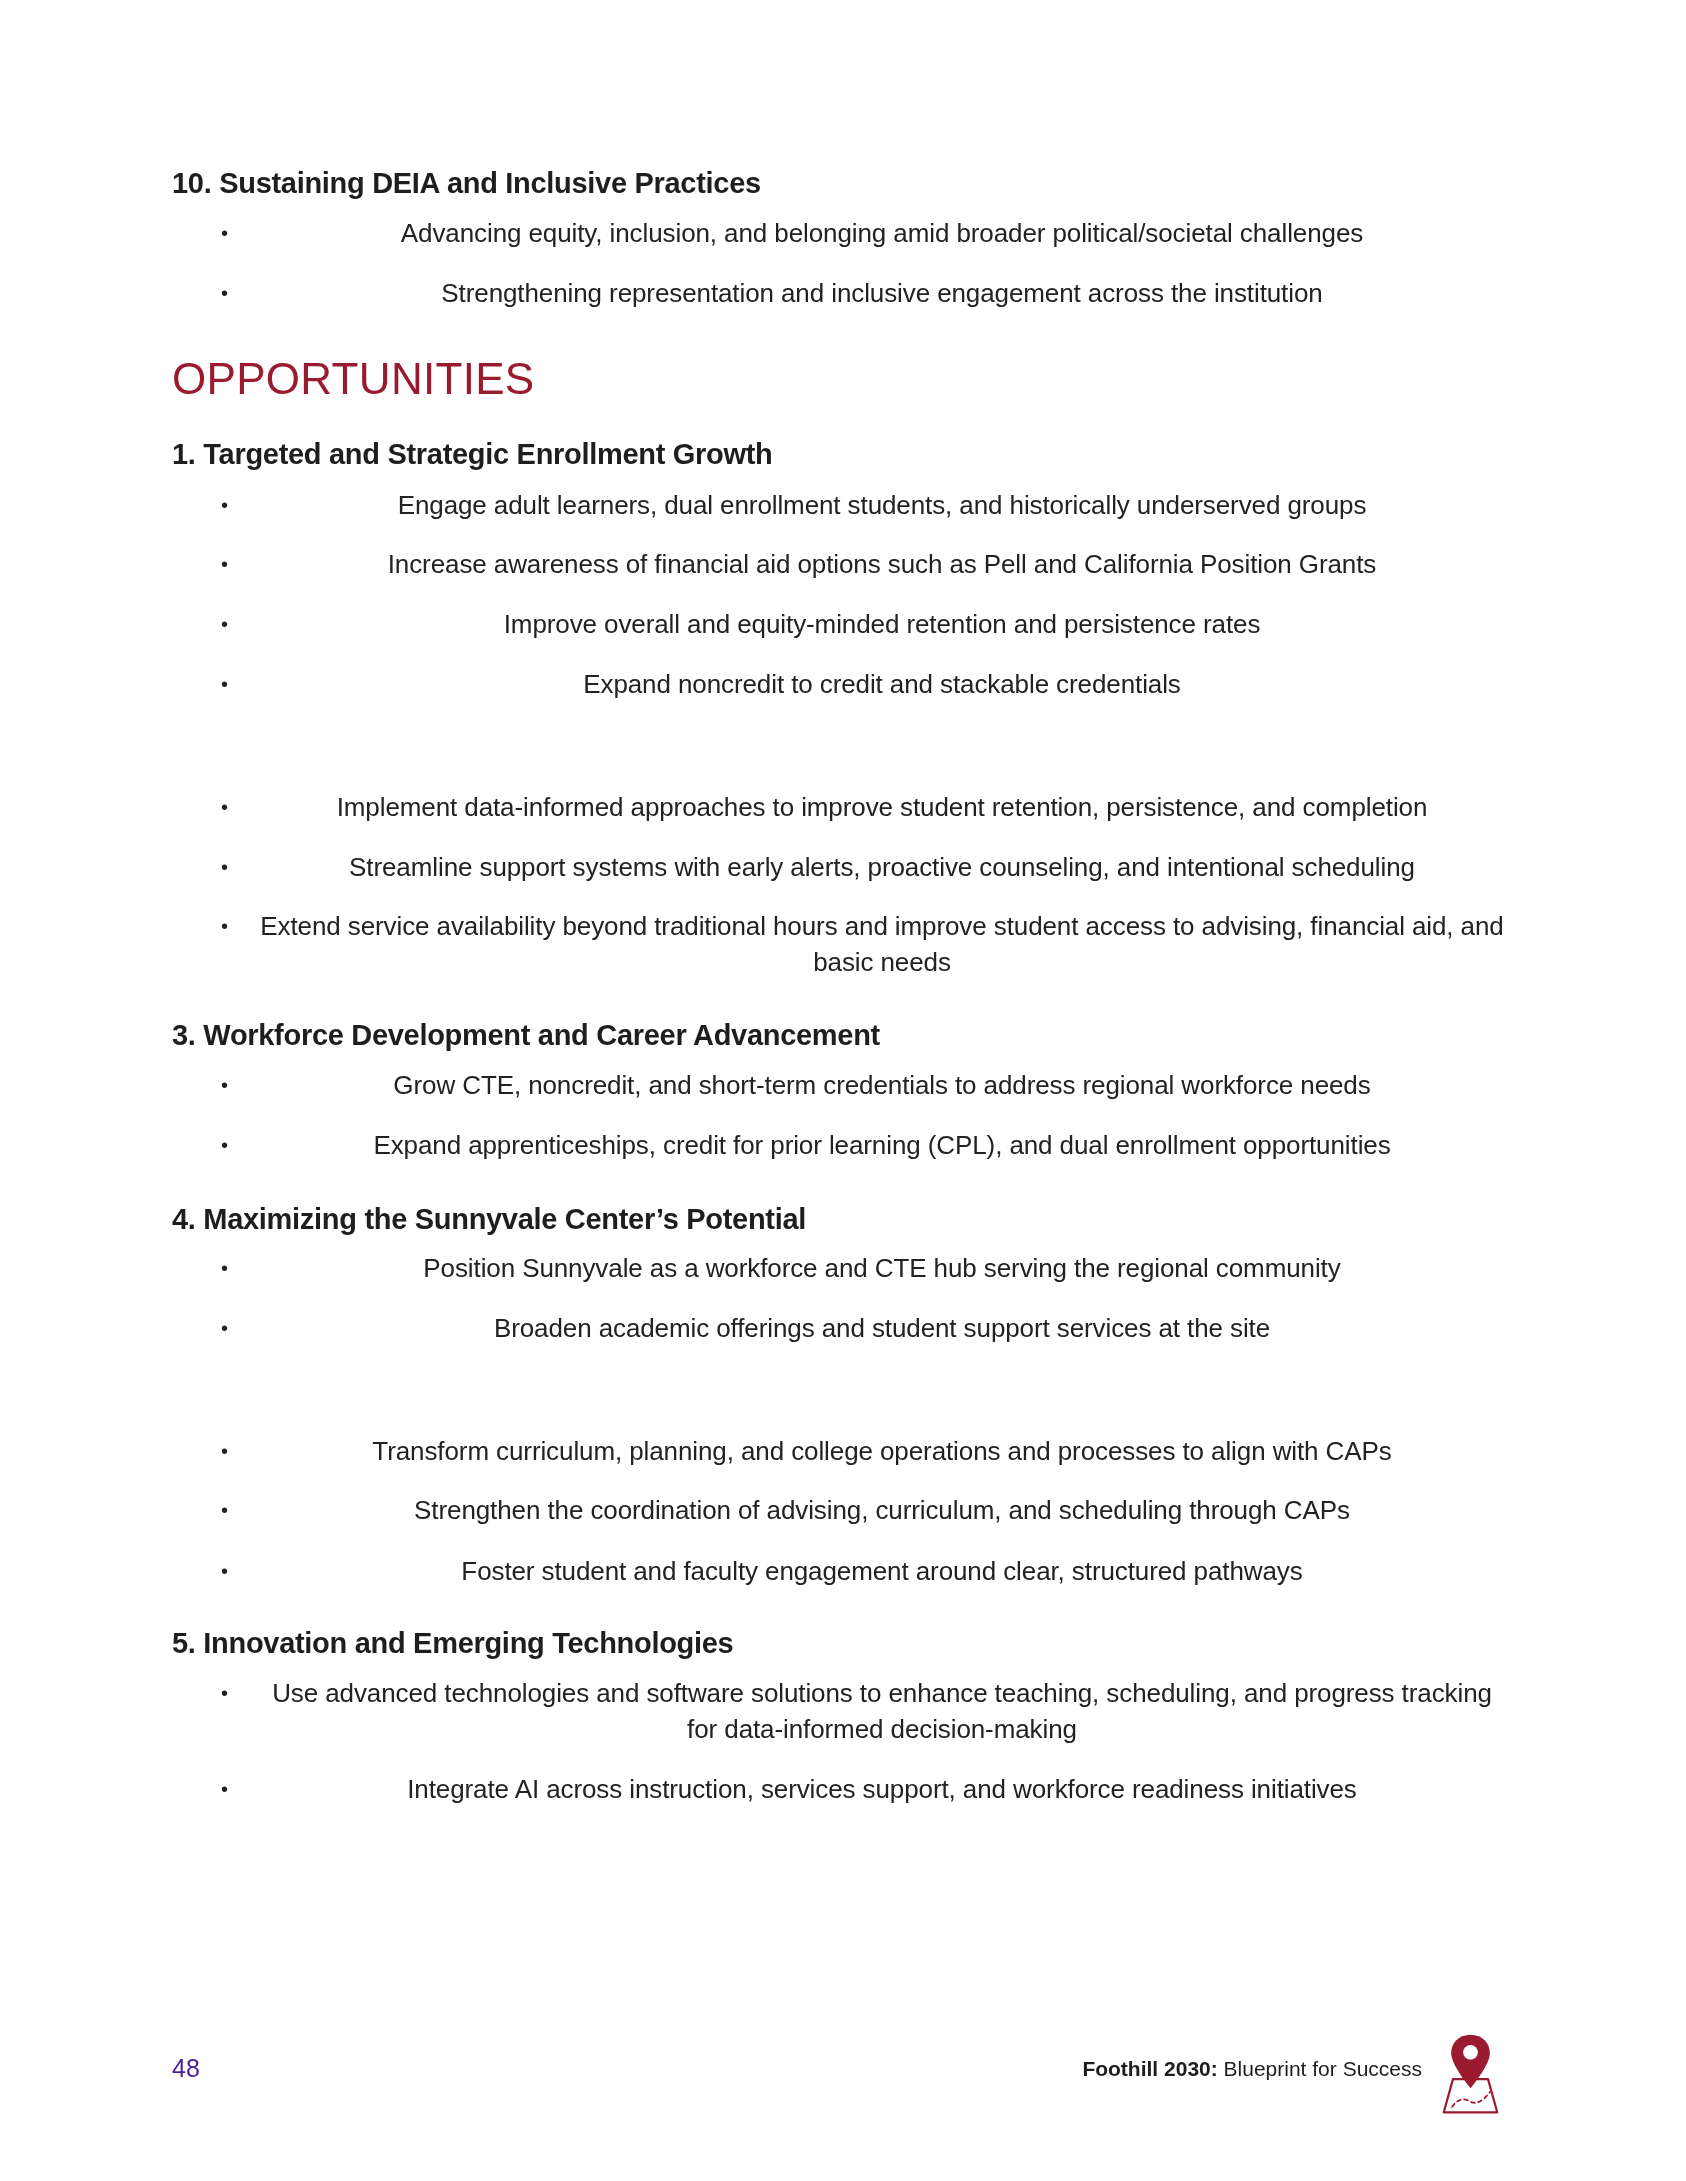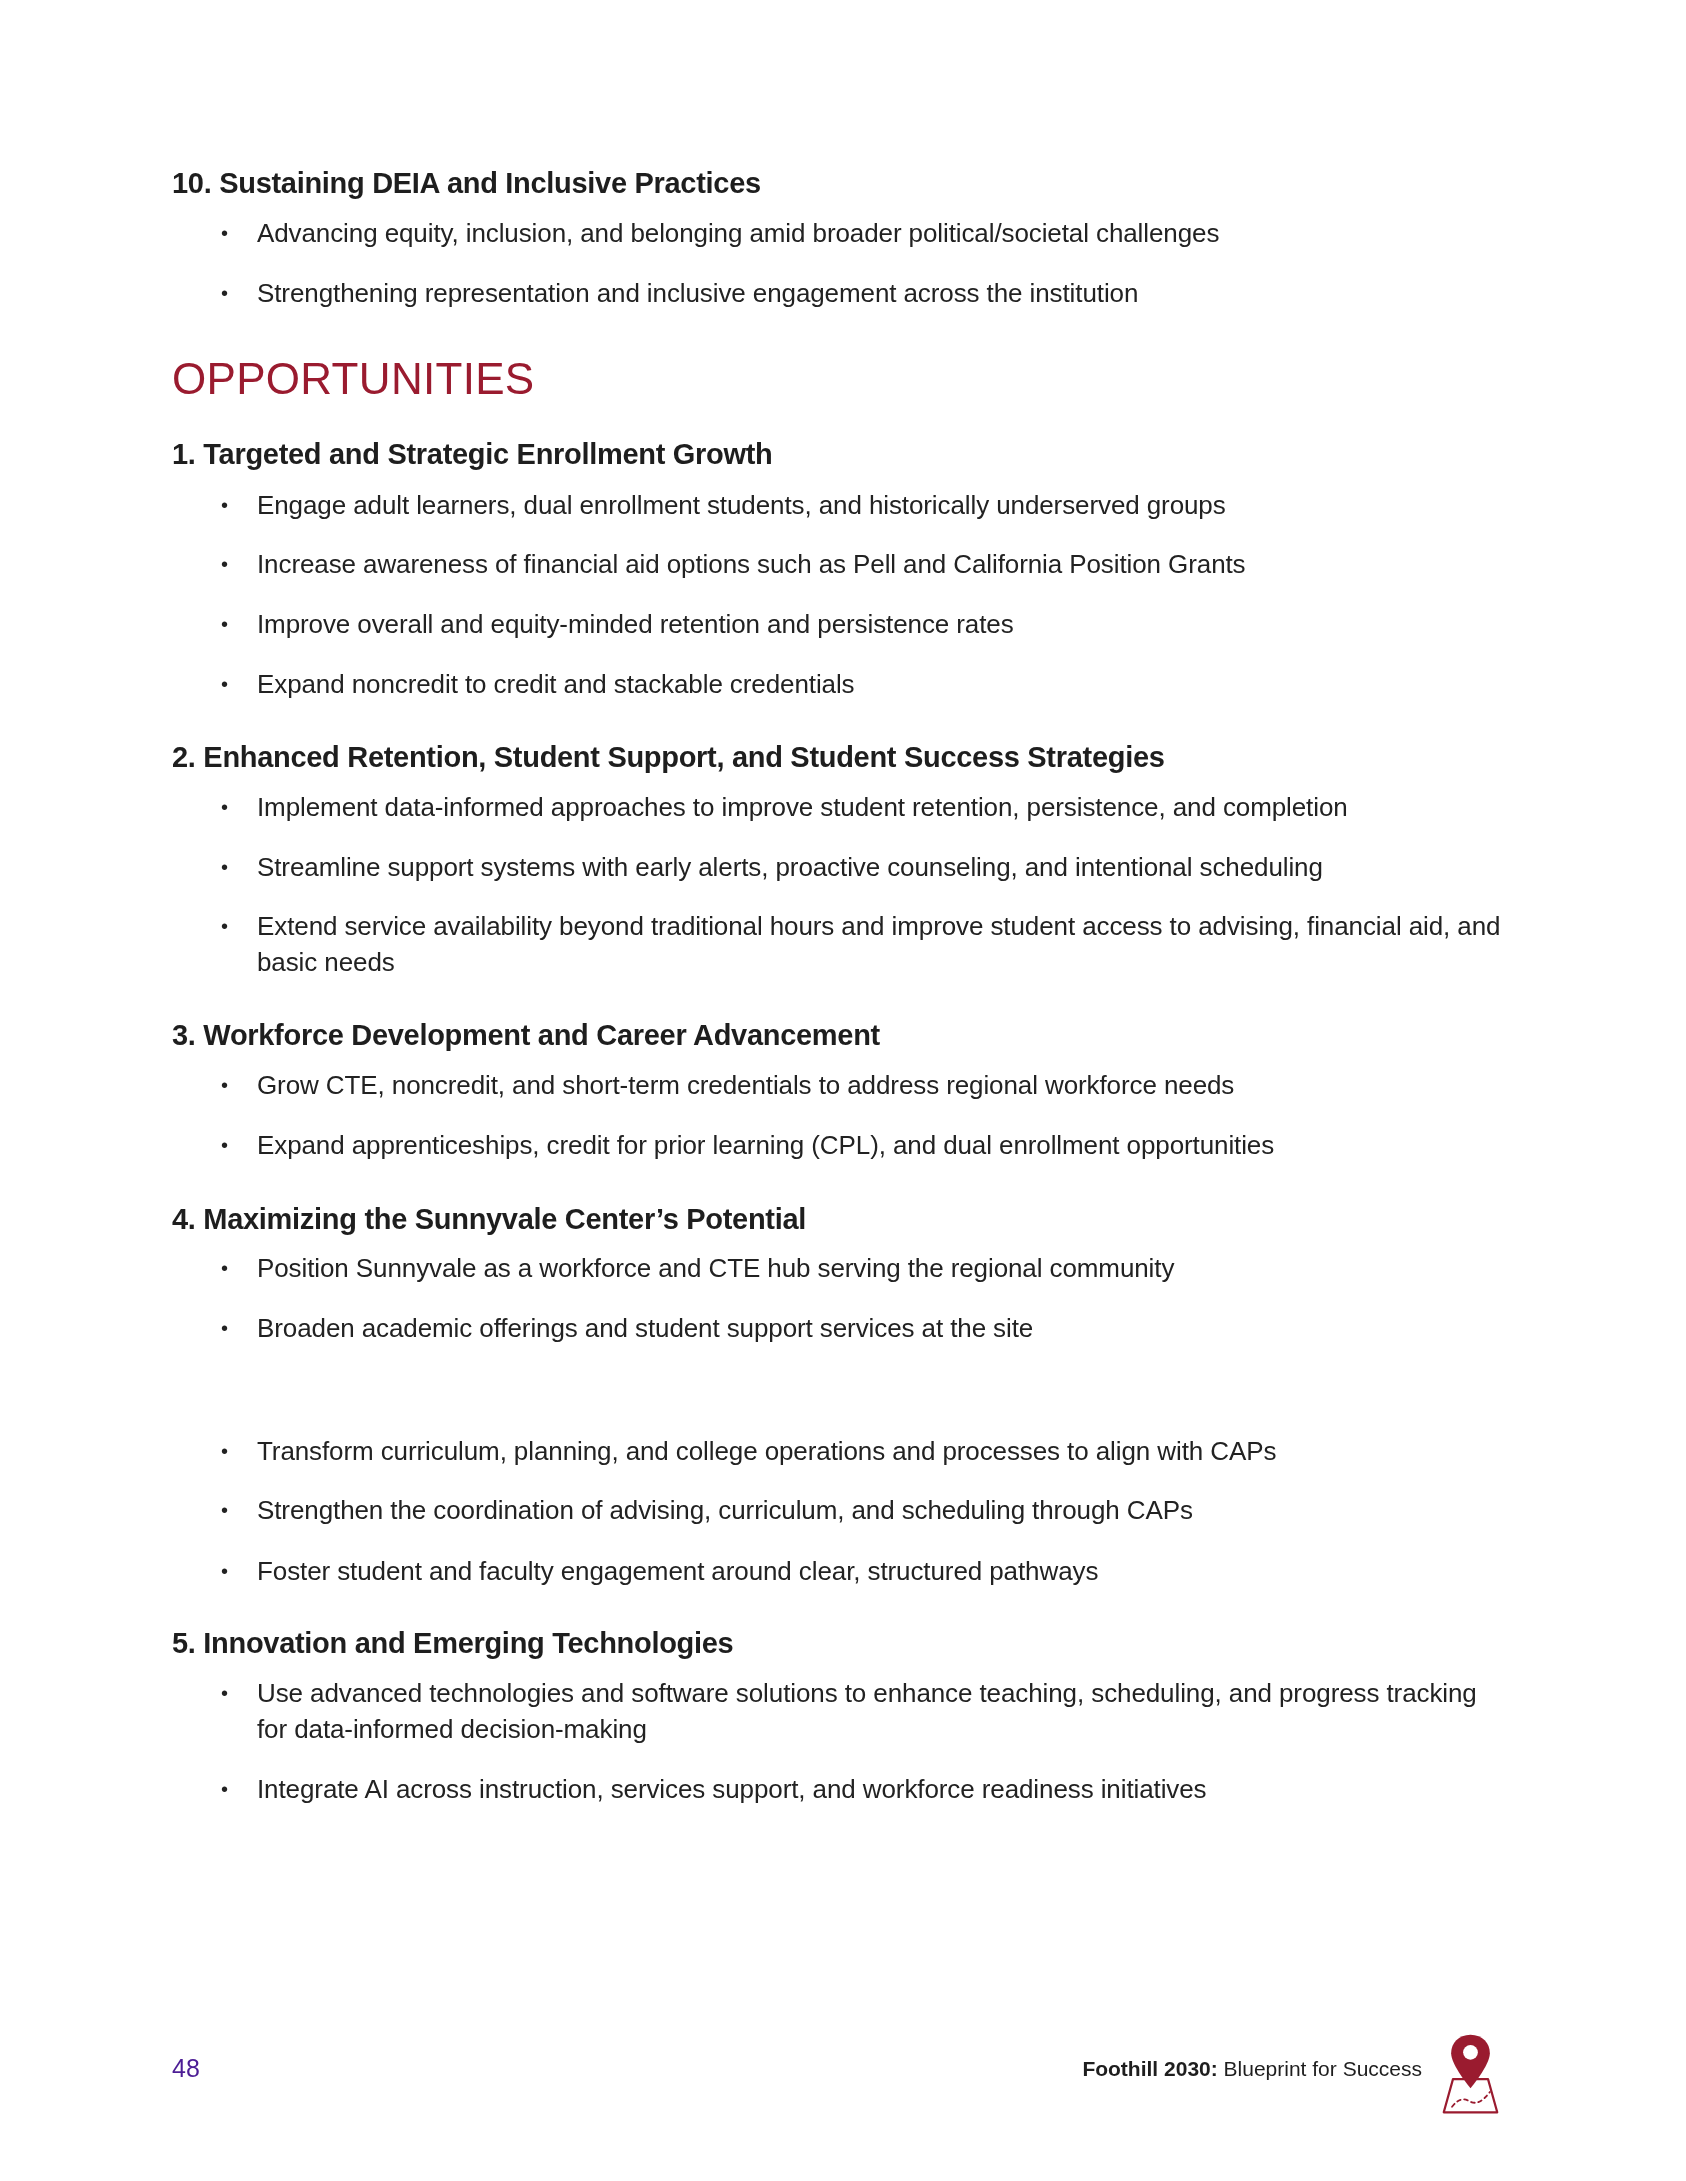--- a/index.html
+++ b/index.html
@@ -6,21 +6,21 @@
     body { width: 1686px; height: 2182px; position: relative; overflow: hidden;
            font-family: "Liberation Sans", "DejaVu Sans", sans-serif; color: #1e1e1e; }
     .page { position: absolute; left: 0; top: 0; width: 1686px; height: 2044px; }
     .h2 { position: absolute; left: 172px; font-size: 29px; font-weight: bold; line-height: 37px;
           letter-spacing: -0.3px; color: #1e1e1e; white-space: nowrap; }
     .section-title { position: absolute; left: 172px; font-size: 44px; line-height: 40px;
                      letter-spacing: 0.3px; color: #9a1b2f; white-space: nowrap; }
     .bullet { position: absolute; left: 221px; width: 1286px; font-size: 26px; line-height: 36px;
               color: #222222; }
     .bullet .dot { position: absolute; left: 0; top: 0; font-size: 20px; }
-    .bullet .txt { display: block; margin-left: 36px; letter-spacing: -0.1px; }
+    .bullet .txt { display: block; margin-left: 36px; letter-spacing: -0.1px; text-align: center; }
     .footer-num { position: absolute; left: 172px; top: 2053px; font-size: 25px; line-height: 31px;
                   color: #4c1d95; }
     .footer-title { position: absolute; right: 264px; top: 2054px; font-size: 21px; line-height: 29px;
                     color: #1e1e1e; white-space: nowrap; }
     .footer-title b { font-weight: bold; text-align: center; }
     .footer-icon { position: absolute; left: 1440px; top: 2033px; width: 61px; height: 83px; }
   </style>
 </head>
 <body>
 
@@ -49,21 +49,20 @@
   </div>
   <div class="bullet" style="top:606px">
     <span class="dot">•</span>
     <span class="txt">Improve overall and equity-minded retention and persistence rates</span>
   </div>
   <div class="bullet" style="top:666px">
     <span class="dot">•</span>
     <span class="txt">Expand noncredit to credit and stackable credentials</span>
   </div>
 
-  <div class="h2" style="top:739px">2. Enhanced Retention, Student Support, and Student Success Strategies</div>
   <div class="bullet" style="top:789px">
     <span class="dot">•</span>
     <span class="txt">Implement data-informed approaches to improve student retention, persistence, and completion</span>
   </div>
   <div class="bullet" style="top:849px">
     <span class="dot">•</span>
     <span class="txt">Streamline support systems with early alerts, proactive counseling, and intentional scheduling</span>
   </div>
   <div class="bullet" style="top:908px">
     <span class="dot">•</span>

